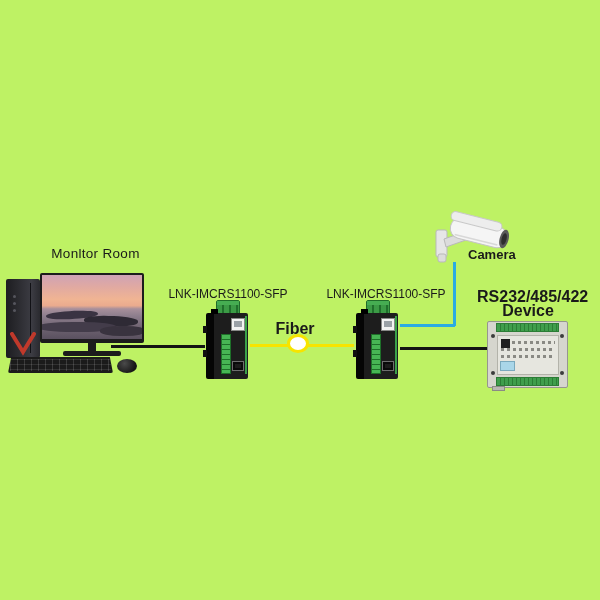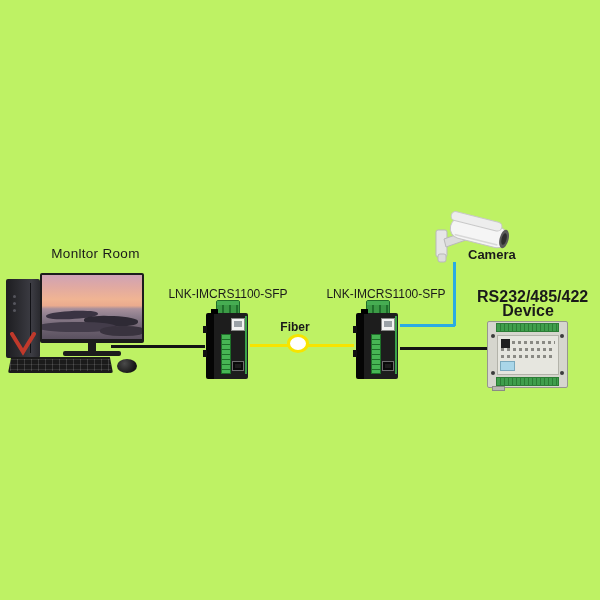--- a/index.html
+++ b/index.html
@@ -4,21 +4,21 @@
 <style>
   html,body{margin:0;padding:0;background:#fff;}
   body{font-family:"Liberation Sans", sans-serif; color:#1a1a1a;}
   .canvas{position:relative;width:600px;height:600px;background:#bef264;overflow:hidden;}
 
   .label{position:absolute;text-align:center;white-space:nowrap;}
   .room-label{left:28px;top:246px;width:135px;font-size:13.5px;letter-spacing:.3px;}
   .conv-label{font-size:12px;}
   .conv-label.left{left:166px;top:287px;width:124px;}
   .conv-label.right{left:324px;top:287px;width:124px;}
-  .fiber-label{left:245px;top:320px;width:100px;font-size:12px;font-weight:bold;}
+  .fiber-label{left:245px;top:320px;width:100px;font-size:16px;font-weight:bold;}
   .dist-label{left:243px;top:351px;width:110px;font-size:12px;font-weight:bold;}
   .camera-label{left:468px;top:247px;width:60px;font-size:13px;text-align:left;font-weight:bold;}
   .device-label{left:477px;top:290px;width:102px;font-size:16px;font-weight:bold;line-height:14px;}
 
   
   .line{position:absolute;}
   .line.copper{background:var(--copper-line,#141414);height:2.5px;}
   .line.fiber{background:var(--fiber-line,#f7e400);height:3px;}
   .line.cam{background:var(--camera-line,#2aabe3);}
   .fiber-loop{position:absolute;left:287px;top:334px;width:16px;height:13px;border:3px solid var(--fiber-line,#f7e400);border-radius:50%;background:#fff;}

